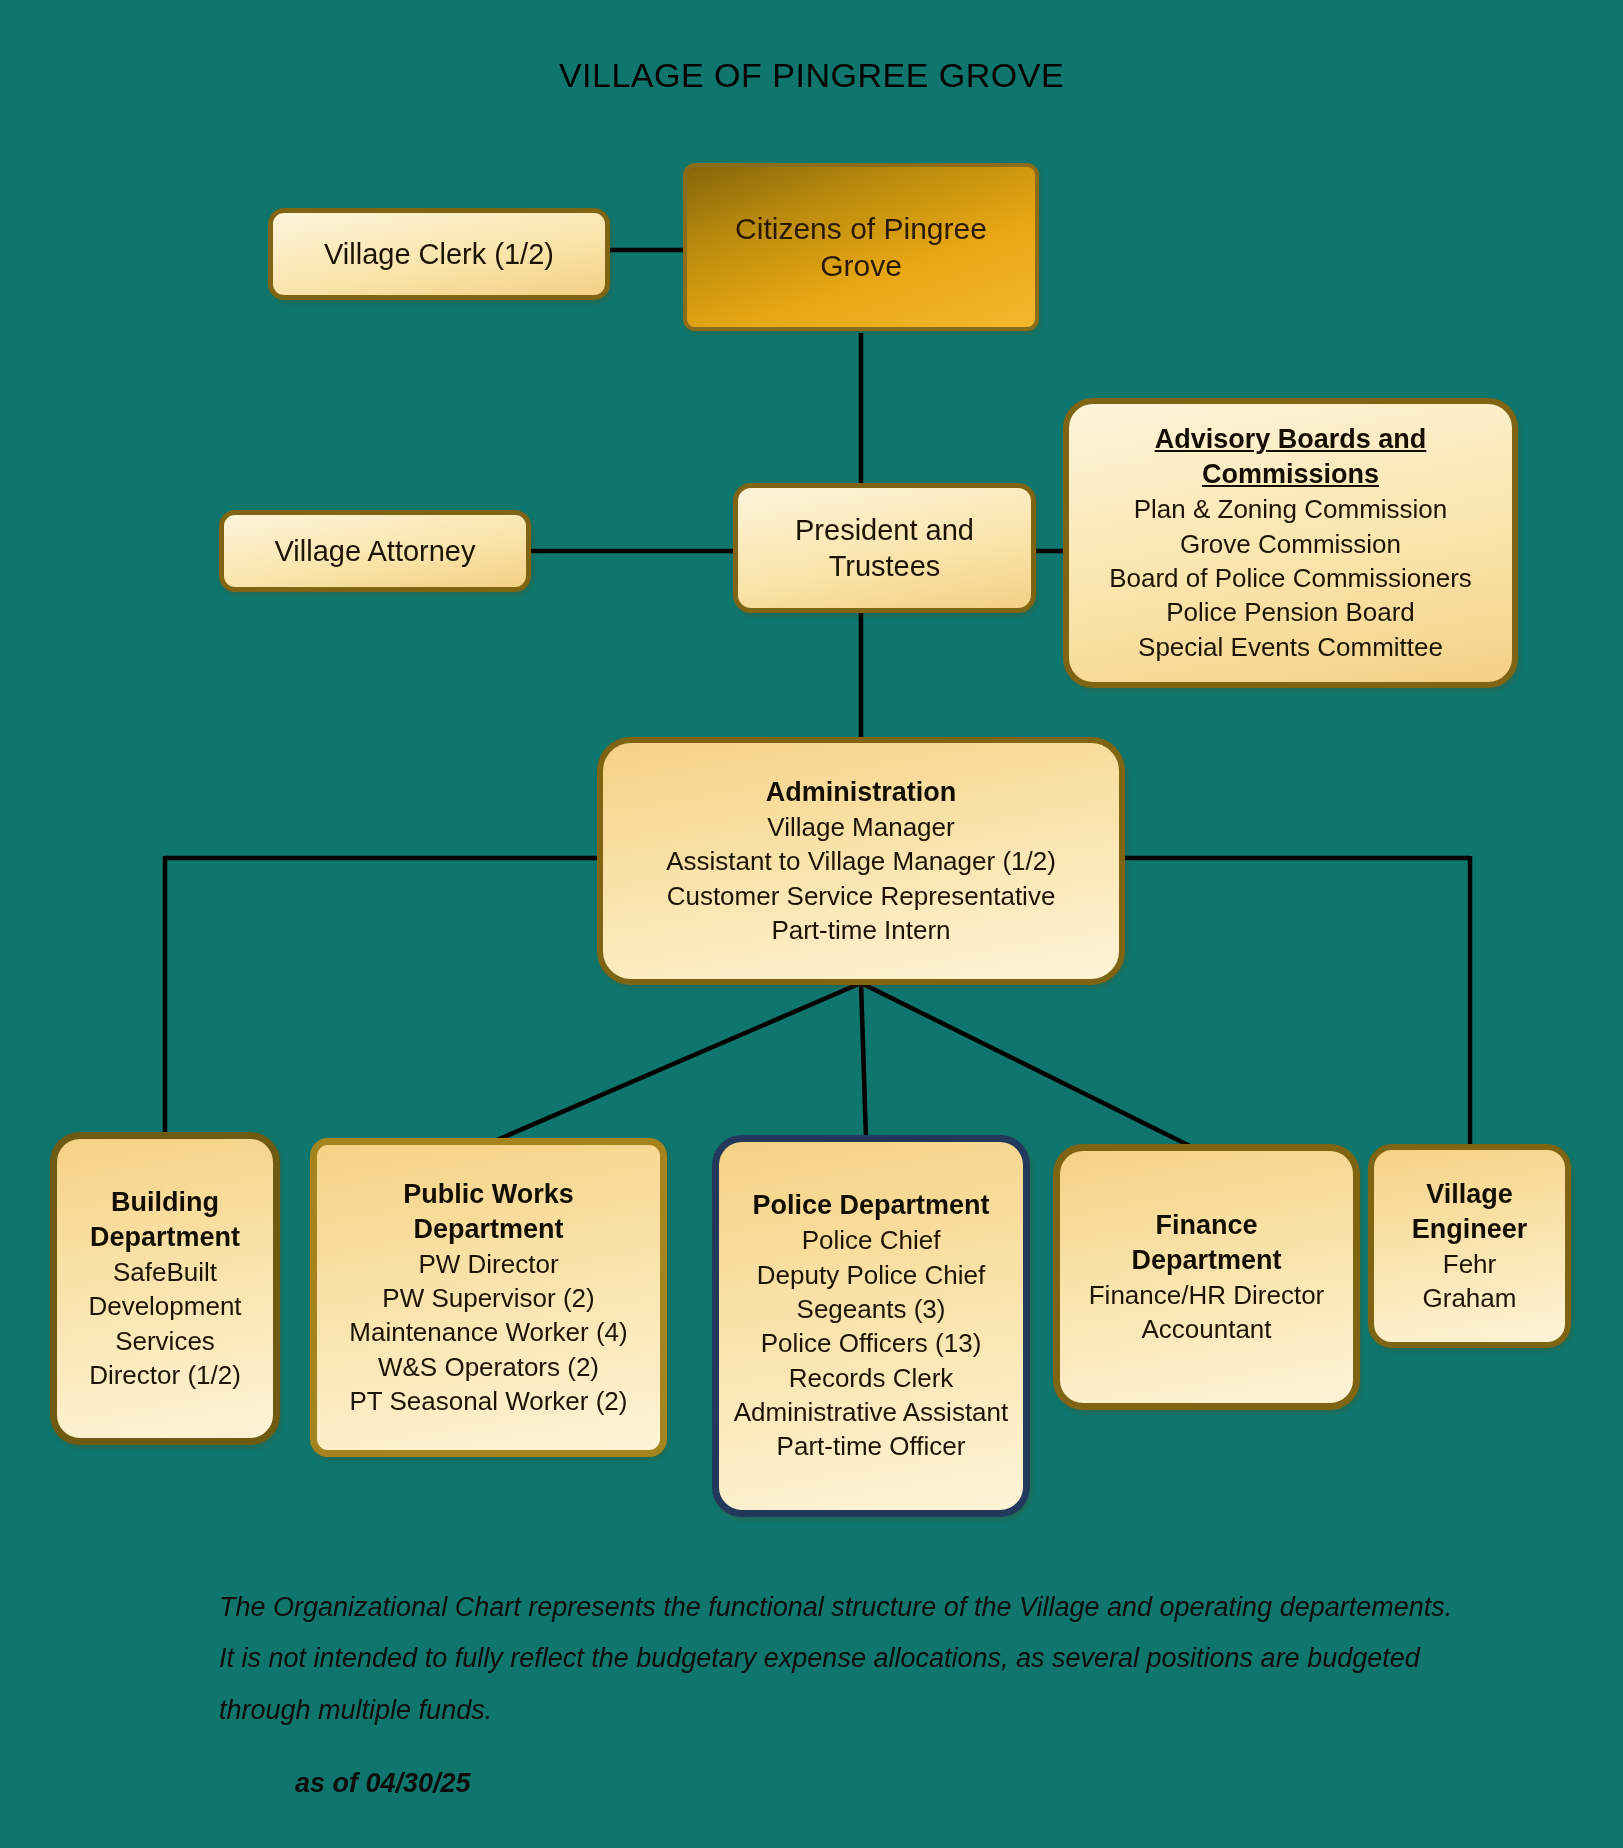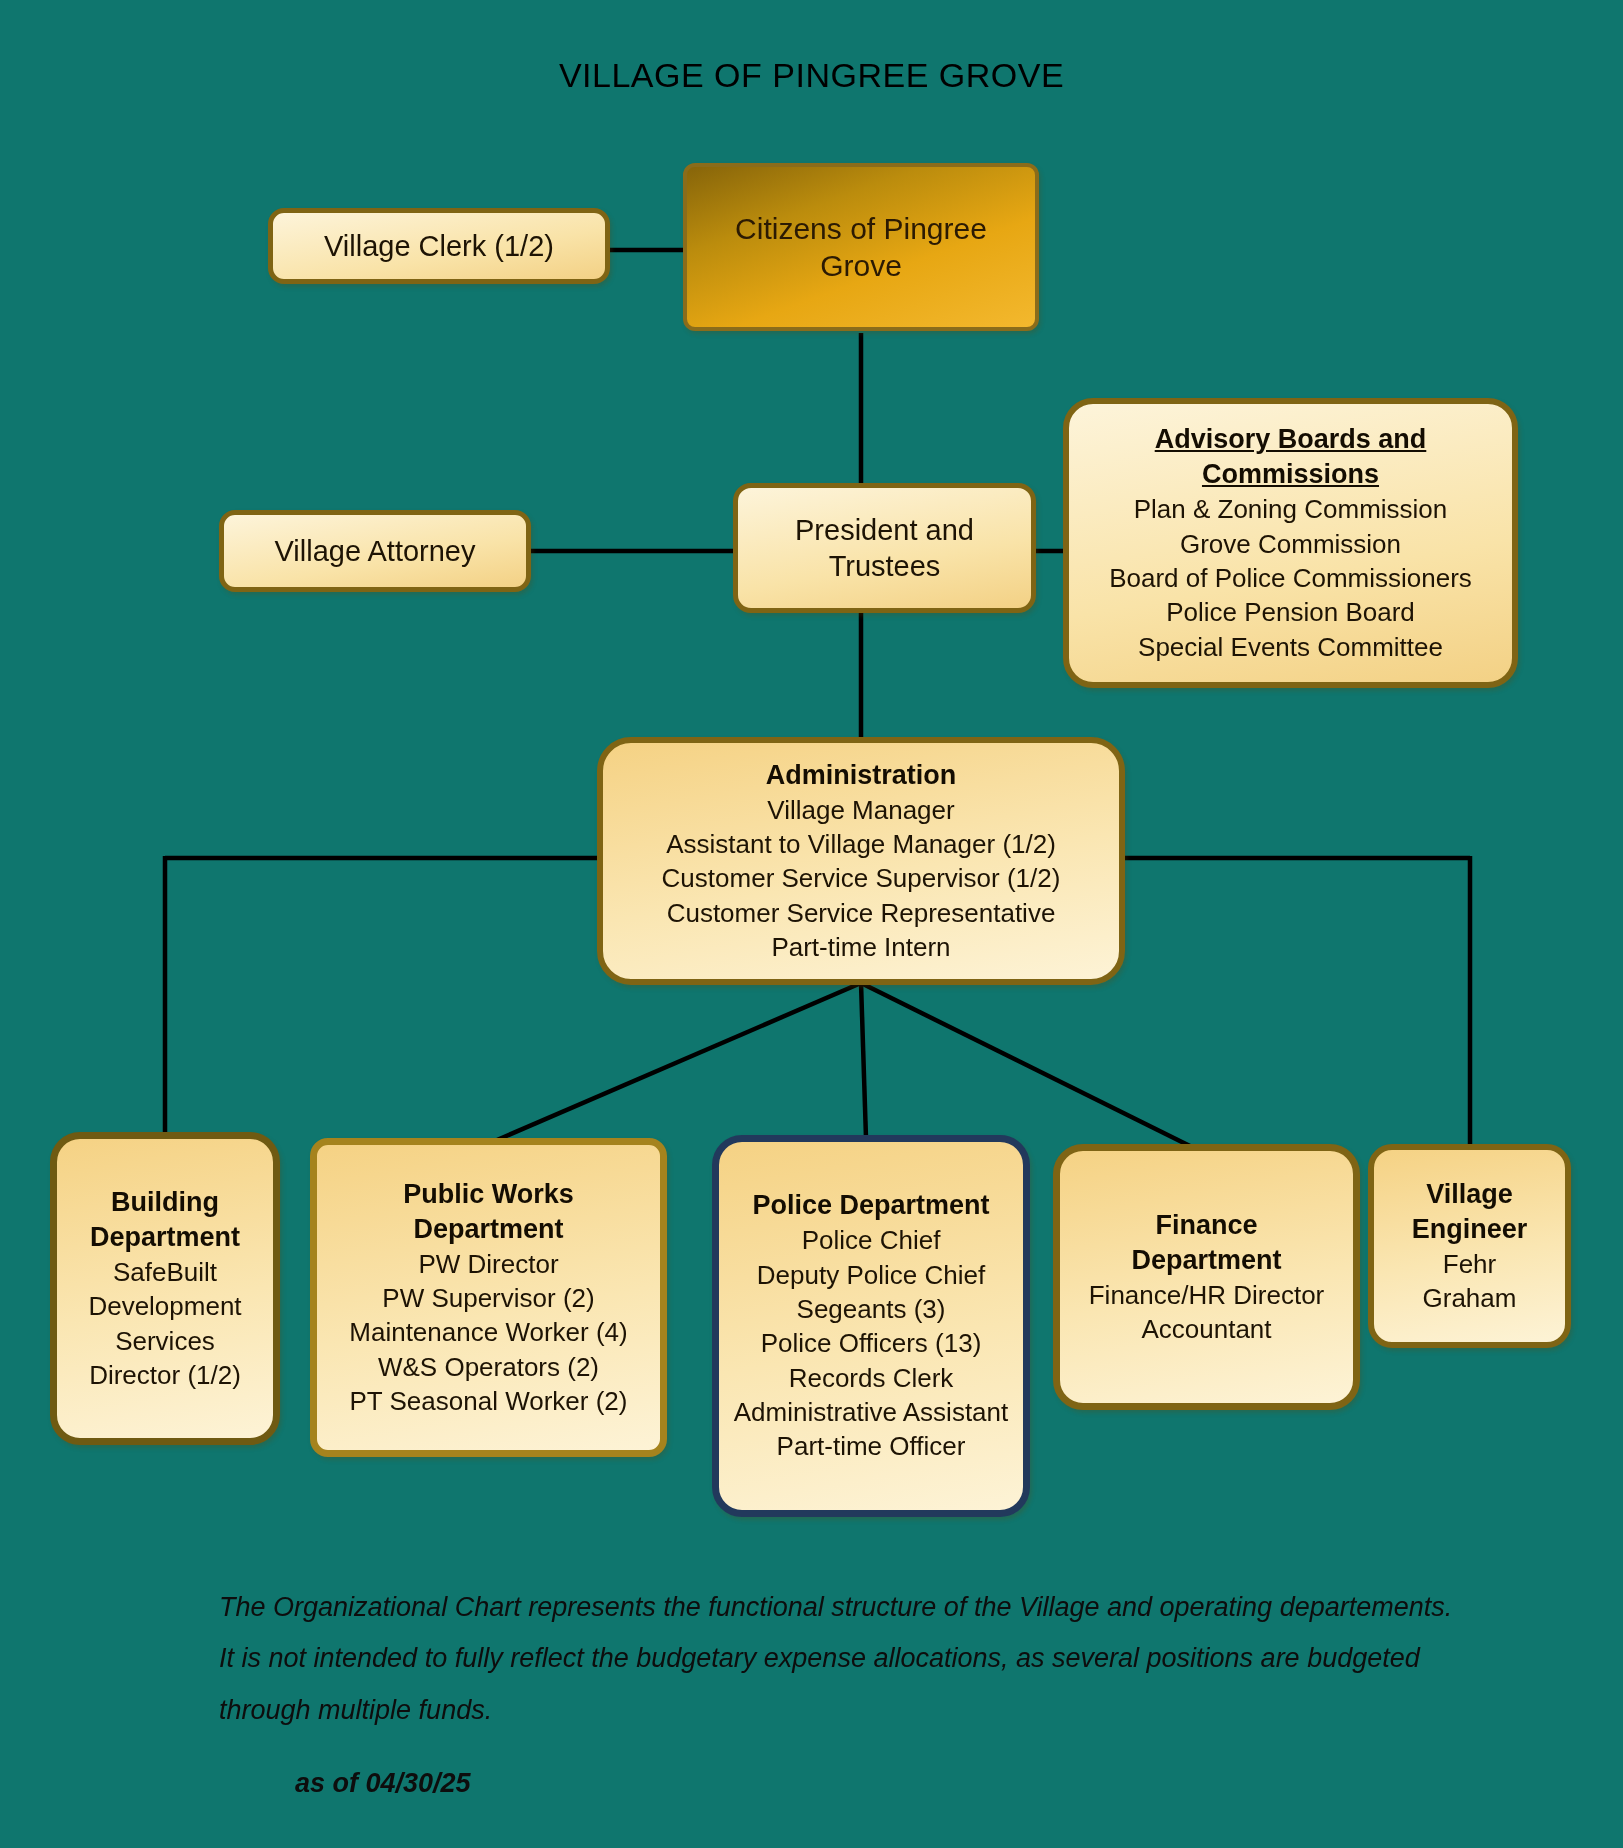--- a/index.html
+++ b/index.html
@@ -22,21 +22,21 @@
   }
   
   .grad-down{background:linear-gradient(170deg,#fdf4da 0%,#f9e3a8 60%,#f3d185 100%);}
   .grad-up{background:linear-gradient(170deg,#f5d284 0%,#fae6b2 55%,#fdf3d6 100%);}
 
   .node-label{font-size:29px;line-height:1.25;color:#1d1304;}
   .node-title{font-size:27px;font-weight:bold;line-height:1.3;color:#140d02;}
   .node-member{font-size:26px;line-height:1.32;color:#1d1304;}
 
   
-  .b-clerk{left:268px;top:208px;width:342px;height:76px;border-radius:16px;}
+  .b-clerk{left:268px;top:208px;width:342px;height:92px;border-radius:16px;}
   .b-citizens{
     left:683px;top:163px;width:356px;height:168px;border-radius:12px;
     border:4px solid #8a6c1b;
     background:linear-gradient(160deg,#87650a 0%,#bb8c0d 30%,#e7a713 62%,#f3b82e 100%);
   }
   .b-citizens .node-label{font-size:30px;color:#2b1a03;padding:0 18px;}
   .b-attorney{left:219px;top:510px;width:312px;height:82px;border-radius:16px;}
   .b-president{left:733px;top:483px;width:303px;height:130px;border-radius:18px;}
   .b-president .node-label{padding:0 20px;}
   .b-advisory{left:1063px;top:398px;width:455px;height:290px;border-radius:30px;border-width:6px;}
@@ -101,21 +101,20 @@
     <div class="node-member">Grove Commission</div>
     <div class="node-member">Board of Police Commissioners</div>
     <div class="node-member">Police Pension Board</div>
     <div class="node-member">Special Events Committee</div>
   </div>
 
   <div class="box grad-up b-admin">
     <div class="node-title">Administration</div>
     <div class="node-member">Village Manager</div>
     <div class="node-member">Assistant to Village Manager (1/2)</div>
-    <div class="node-member">Customer Service Supervisor (1/2)</div>
     <div class="node-member">Customer Service Representative</div>
     <div class="node-member">Part-time Intern</div>
   </div>
 
   <div class="box grad-up b-building">
     <div class="node-title">Building Department</div>
     <div class="node-member">SafeBuilt Development Services Director (1/2)</div>
   </div>
 
   <div class="box grad-up b-pw">

